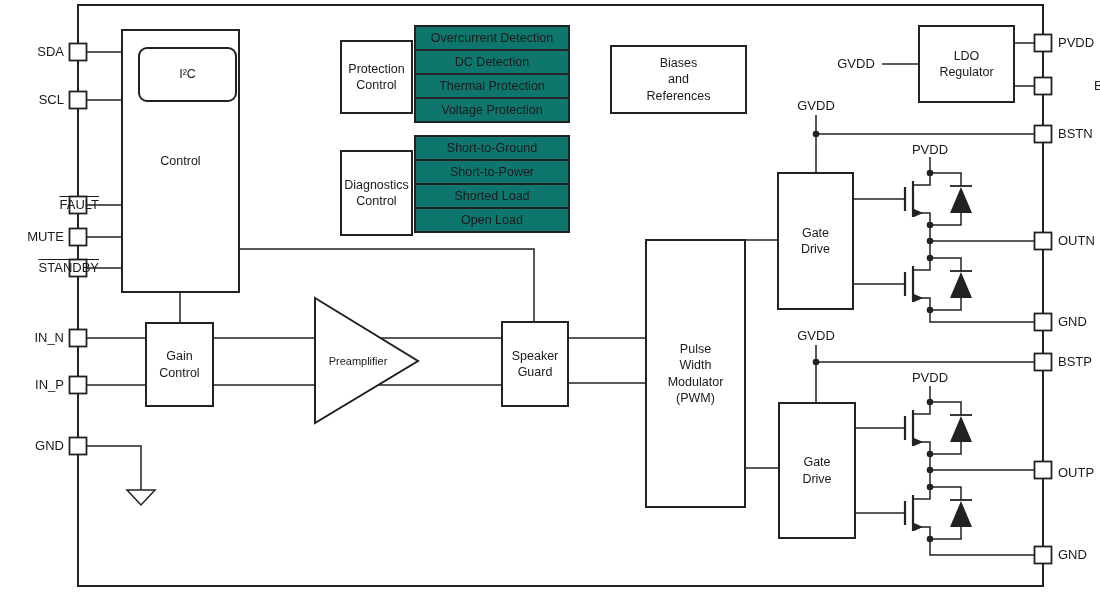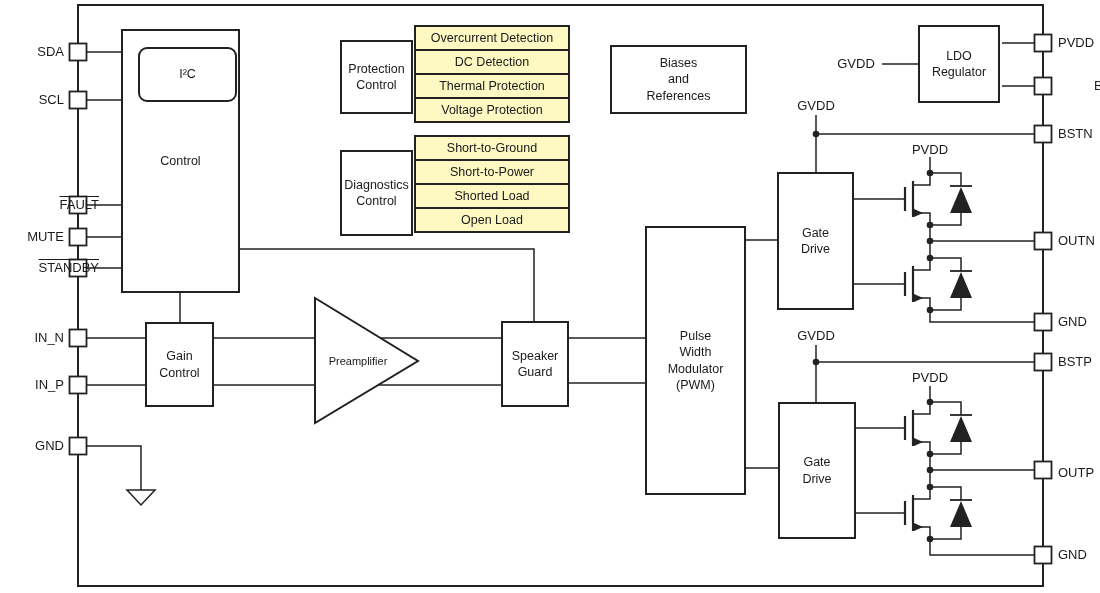--- a/index.html
+++ b/index.html
@@ -9,21 +9,21 @@
   }
   #wires{position:absolute;left:0;top:0;}
   .box{
     position:absolute;border:2px solid #222222;background:#ffffff;
     display:flex;align-items:center;justify-content:center;
     box-sizing:border-box;text-align:center;
   }
   .box-label{white-space:pre-line;font-size:12.5px;line-height:1.3;}
   .rowstack{position:absolute;}
   .rowstack .row{
-    border:2px solid #222222;background:#fef9c3;box-sizing:border-box;
+    border:2px solid #222222;background:#0f766e;box-sizing:border-box;
     height:26px;display:flex;align-items:center;justify-content:center;
     font-size:12.5px;
   }
   .rowstack .row + .row{margin-top:-2px;}
   .pin-l{position:absolute;left:0;width:64px;text-align:right;font-size:13px;line-height:18px;white-space:nowrap;}
   .pin-r{position:absolute;left:1058px;font-size:13px;line-height:18px;white-space:nowrap;}
   .net{position:absolute;width:44px;text-align:center;font-size:13px;line-height:16px;}
   .overline{text-decoration:overline;margin-left:35px;}
   .free-label{position:absolute;text-align:center;font-size:11px;line-height:1.3;}
 </style>
@@ -136,21 +136,21 @@
   </div>
   <div class="box" style="left:145px;top:322px;width:69px;height:85px;">
     <span class="box-label">Gain
 Control</span>
   </div>
   <div class="free-label" style="left:312px;top:354px;width:92px;">Preamplifier</div>
   <div class="box" style="left:501px;top:321px;width:68px;height:86px;">
     <span class="box-label">Speaker
 Guard</span>
   </div>
-  <div class="box" style="left:645px;top:226px;width:101px;height:269px;">
+  <div class="box" style="left:645px;top:239px;width:101px;height:269px;">
     <span class="box-label">Pulse
 Width
 Modulator
 (PWM)</span>
   </div>
 
   <div class="box" style="left:340px;top:40px;width:73px;height:74px;">
     <span class="box-label">Protection
 Control</span>
   </div>
@@ -170,21 +170,21 @@
     <div class="row">Short-to-Power</div>
     <div class="row">Shorted Load</div>
     <div class="row">Open Load</div>
   </div>
 
   <div class="box" style="left:610px;top:45px;width:137px;height:69px;">
     <span class="box-label">Biases
 and
 References</span>
   </div>
-  <div class="box" style="left:918px;top:25px;width:82px;height:78px;">
+  <div class="box" style="left:918px;top:25px;width:97px;height:78px;">
     <span class="box-label">LDO
 Regulator</span>
   </div>
   <div class="box" style="left:777px;top:172px;width:77px;height:138px;">
     <span class="box-label">Gate
 Drive</span>
   </div>
   <div class="box" style="left:778px;top:402px;width:78px;height:137px;">
     <span class="box-label">Gate
 Drive</span>

